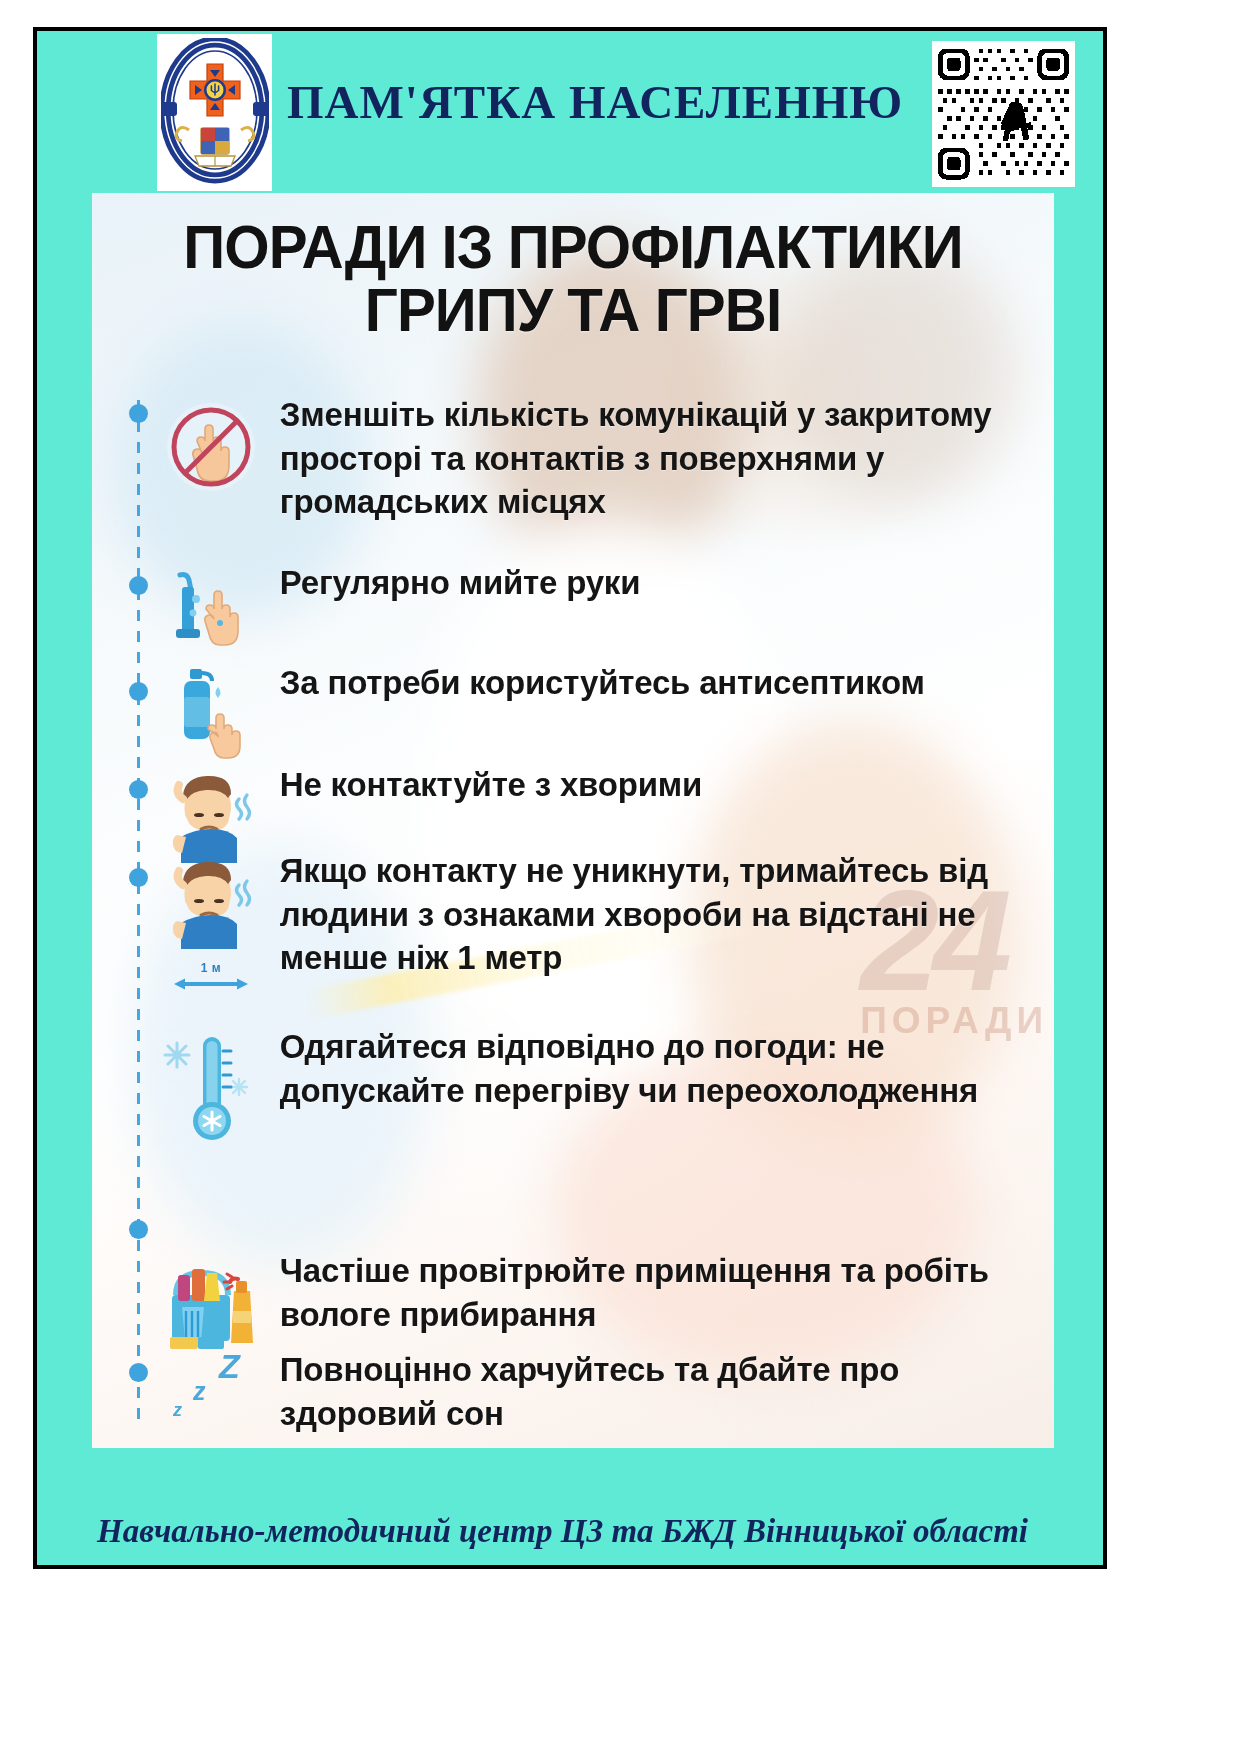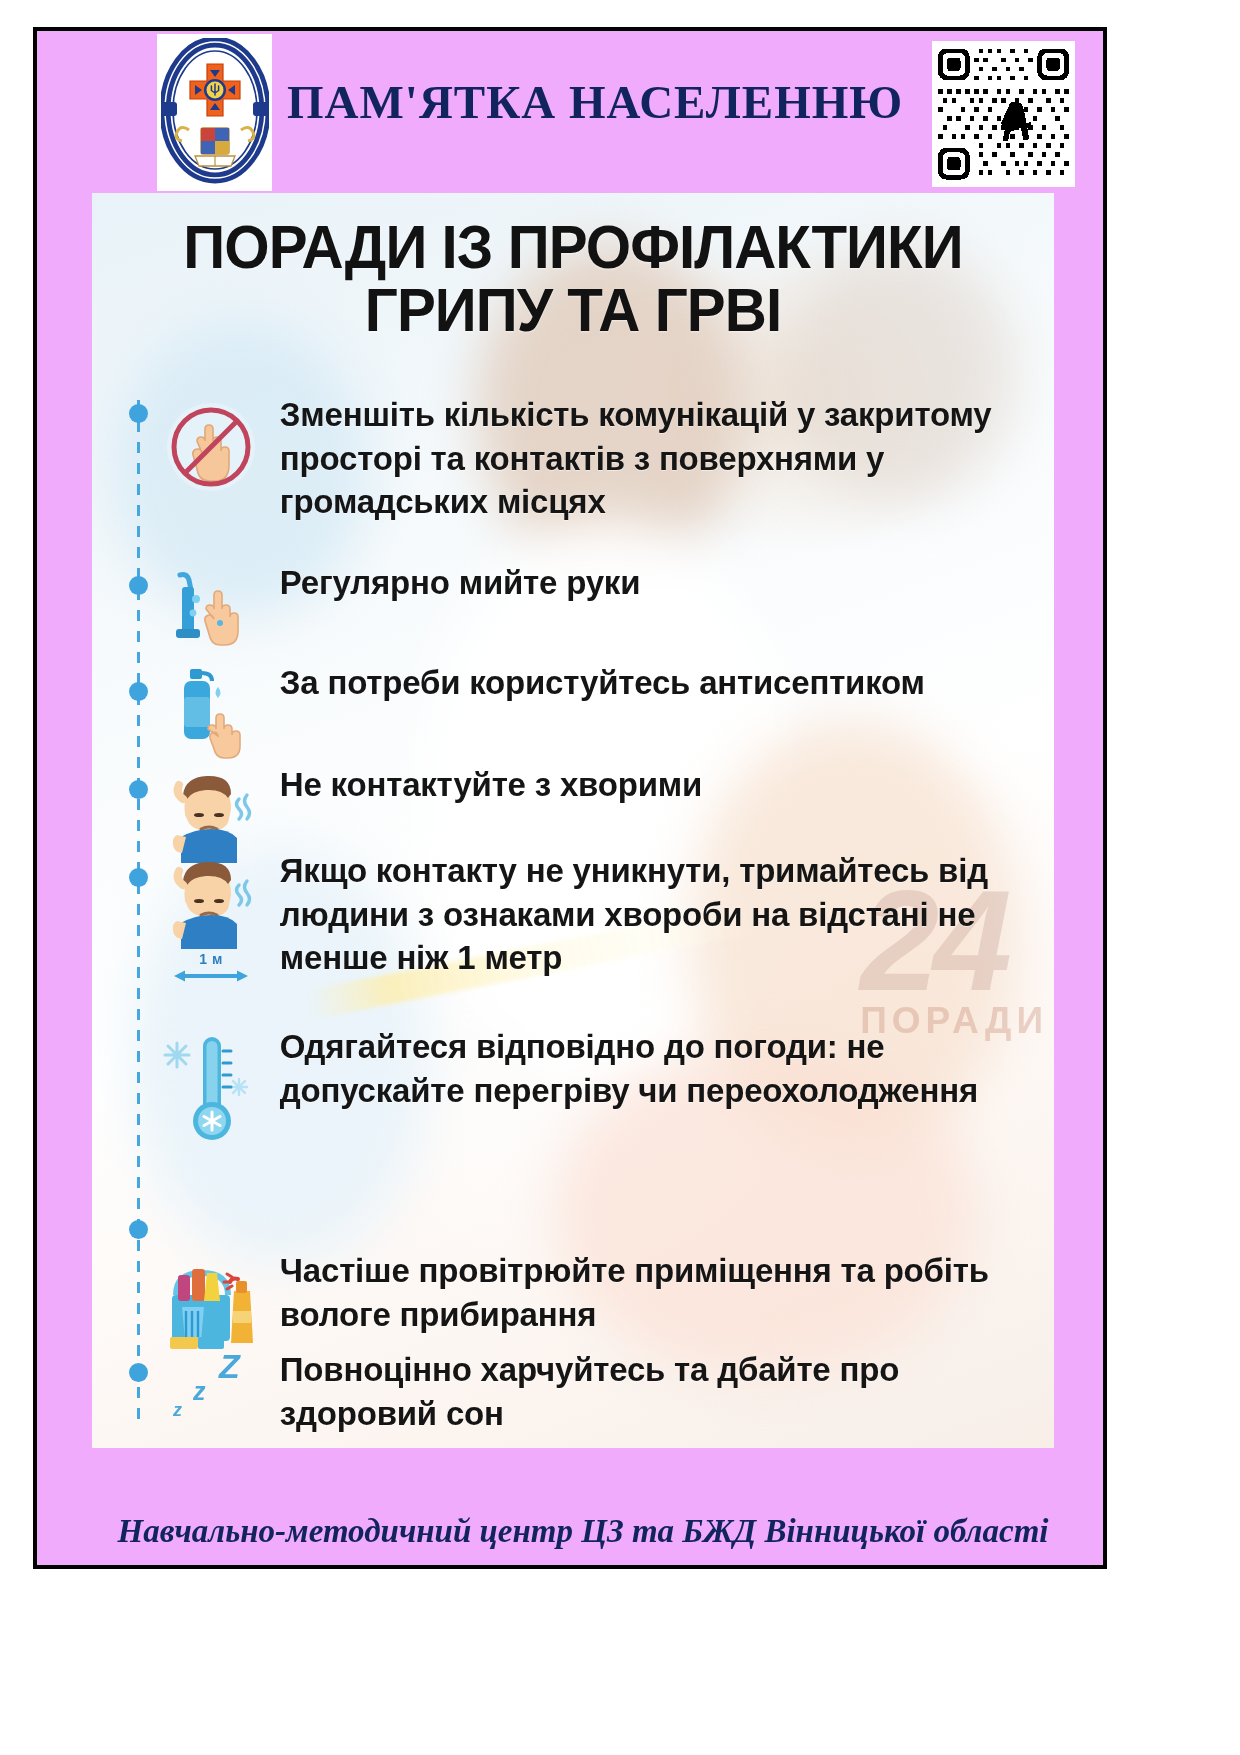--- a/index.html
+++ b/index.html
@@ -9,21 +9,21 @@
     width:1240px; height:1755px;
     font-family:"Liberation Sans", sans-serif;
     position:relative; overflow:hidden;
   }
 
   
   .sheet{
     position:absolute;
     left:33px; top:27px;
     width:1074px; height:1542px;
-    background:#f0abfc;
+    background:#5eead4;
     border:4px solid #000;
   }
 
   
   .header{
     position:absolute; left:0; top:0;
     width:100%; height:162px;
   }
   .emblem{
     position:absolute; left:120px; top:3px;
@@ -151,29 +151,29 @@
     color:#151515;
     font-weight:bold;
     font-size:33.5px;
     line-height:1.30;
     letter-spacing:-.2px;
     transform:scaleX(.985);
     transform-origin:left center;
     text-shadow:0 1px 1px rgba(255,255,255,.5);
   }
   .dist-label{
-    margin-top:2px;
-    color:#2d7fc0; font-weight:bold; font-size:14px;
+    margin-top:12px;
+    color:#2d7fc0; font-weight:bold; font-size:12px;
     letter-spacing:.5px;
   }
 
   
   .footer{
     position:absolute; left:60px; right:34px; bottom:14px;
-    text-align:center;
+    text-align:left;
     font-family:"Liberation Serif", serif;
     font-weight:bold; font-style:italic;
     font-size:33px; line-height:1.22;
     color:#11245e;
   }
 </style>
 </head>
 <body>
 
 <div class="sheet">

